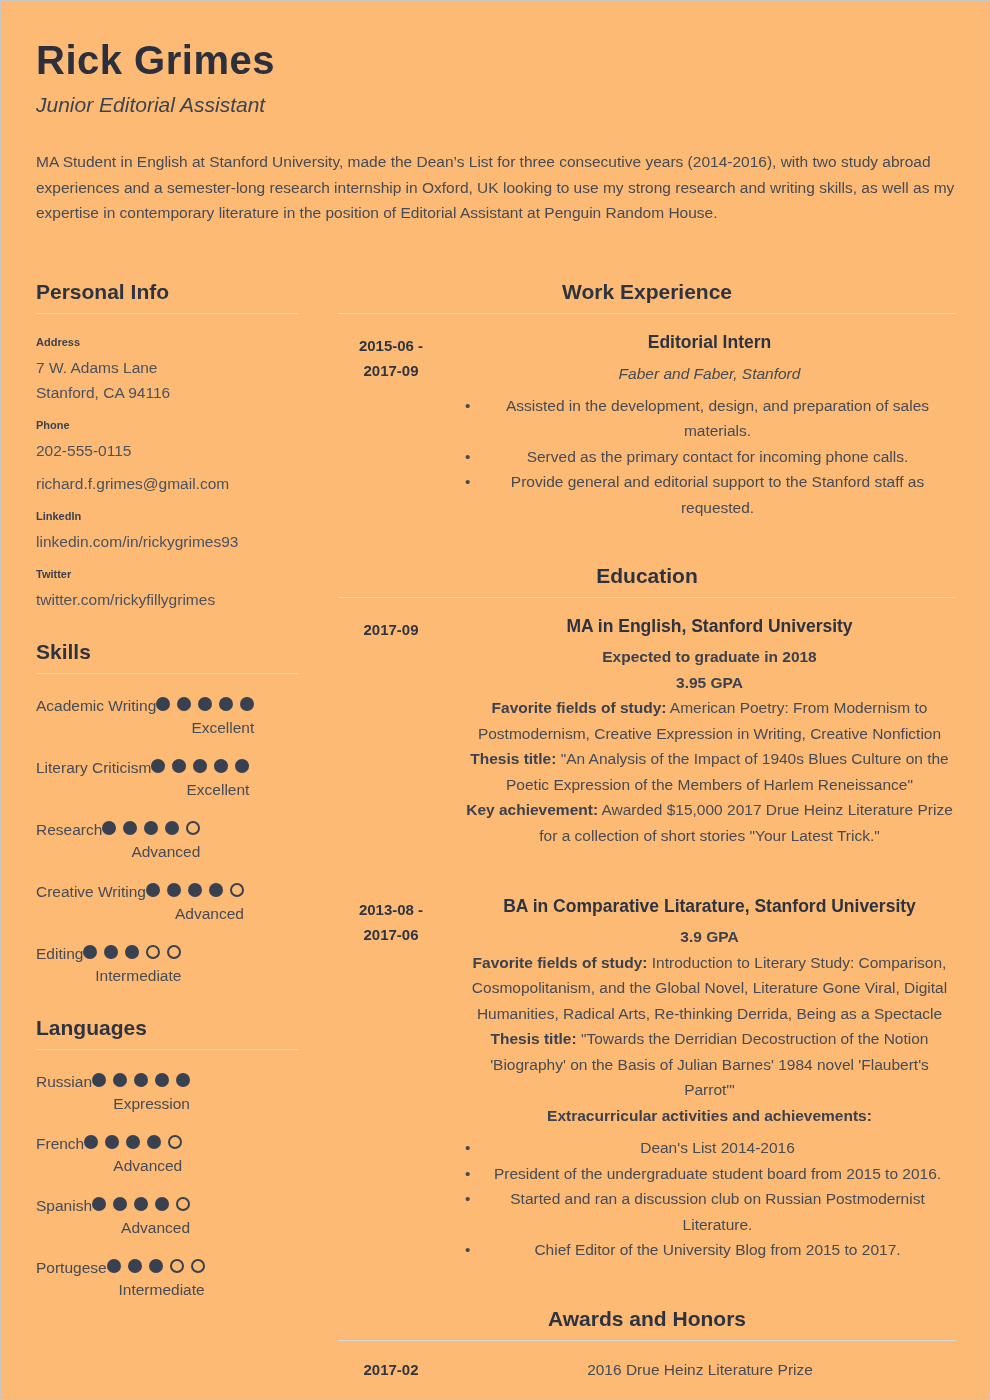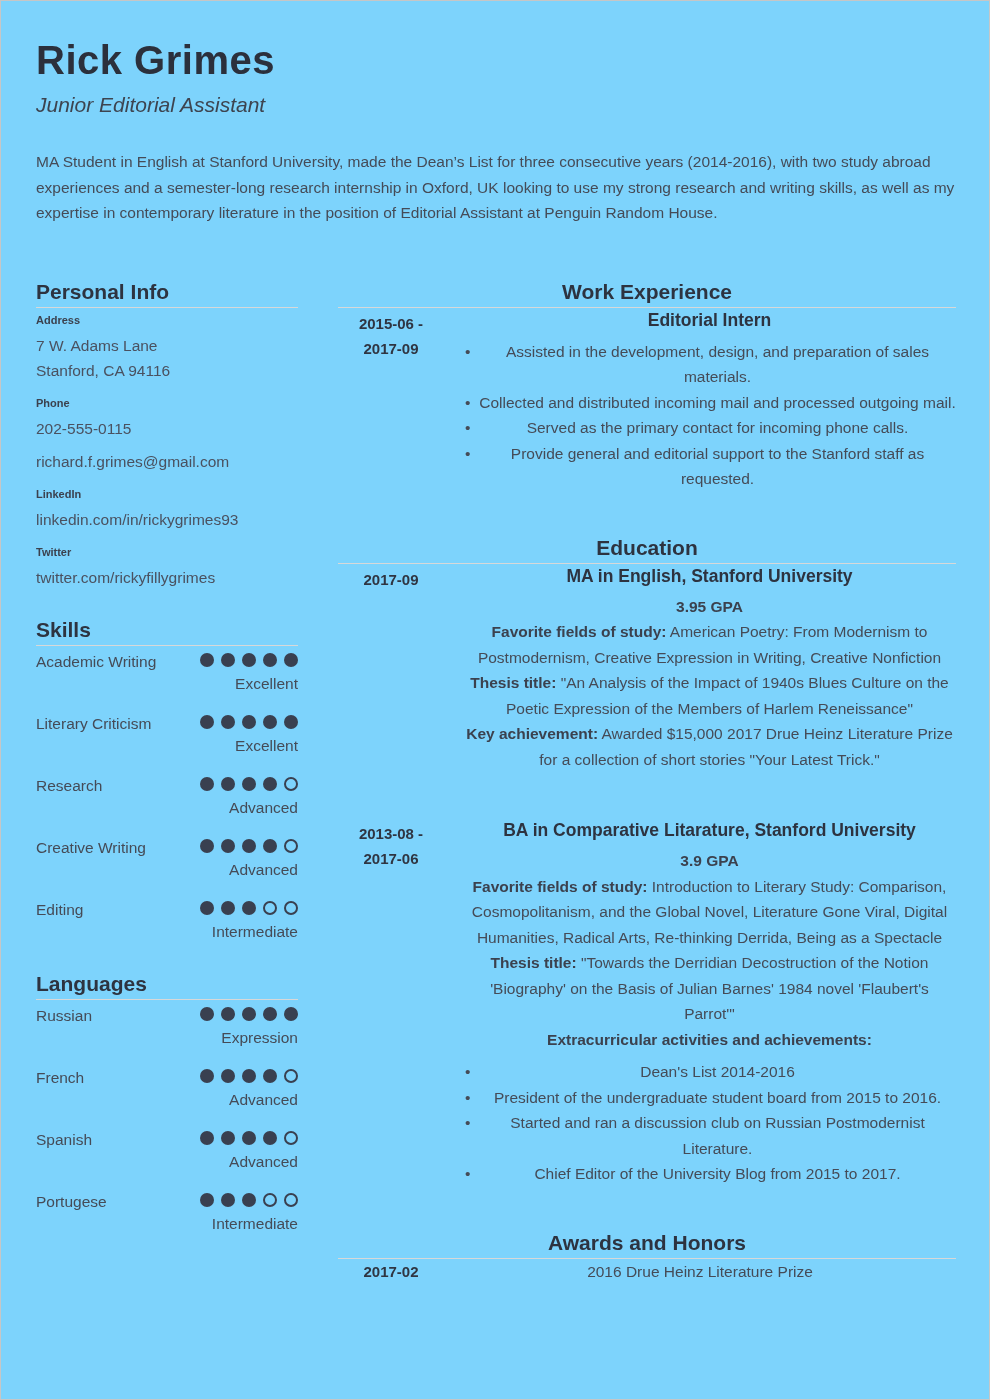--- a/index.html
+++ b/index.html
@@ -1,40 +1,40 @@
 <!DOCTYPE html>
 <html><head>
 <meta charset="utf-8">
 <style>
   * { margin:0; padding:0; box-sizing:border-box; }
   html,body { background:#ededed; }
   body { font-family:"Liberation Sans", sans-serif; }
   .page {
-    width:990px; height:1400px; margin:0 auto; background:#7dd3fc;
+    width:990px; height:1400px; margin:0 auto; background:#fdba74;
     border:1px solid #c6c6c6; overflow:hidden;
     padding:36px 33px 40px 35px; color:#454b57;
   }
   
   .name { font-size:40px; font-weight:bold; color:#2b303c; line-height:46px; letter-spacing:.5px; }
   .subtitle { font-size:21px; font-style:italic; color:#3d4450; margin-top:9px; line-height:26px; }
   .summary { margin-top:31px; font-size:15.5px; line-height:25.5px; color:#454b57; max-width:922px; }
   
   .columns { display:grid; grid-template-columns:262px 1fr; column-gap:40px; margin-top:54px; }
   .section-heading {
     font-size:21px; font-weight:bold; color:#2d3340; line-height:24px;
-    padding-bottom:3px; border-bottom:1px solid #d8d8d8; 
+    padding-bottom:9px; border-bottom:1px solid #d8d8d8; margin-bottom:16px;
   }
   .section { margin-bottom:28px; }
   .section-right { margin-bottom:44px;text-align:center; }
   
   .pi-group { margin-bottom:8px; }
   .pi-label { font-weight:bold; font-size:11px; color:#3b414e; line-height:25px; }
   .pi-line { font-size:15.5px; color:#4a5160; line-height:25px; }
   
-  .skill-row { display:flex; justify-content:space-between; margin-bottom:12px; }
+  .skill-row { display:flex; margin-bottom:12px; }
   .skill-name { font-size:15.5px; line-height:25px; color:#454b57; padding-top:3px; }
   .rating { text-align:right; }
   .dots { display:flex; gap:7px; justify-content:flex-end; padding-top:7px; }
   .dot { width:14px; height:14px; border-radius:50%; }
   .dot-filled { background:#394050; }
   .dot-empty { border:2px solid #394050; background:transparent; }
   .level { font-size:15.5px; line-height:25px; margin-top:4px; color:#454b57; }
   
   .entry { display:grid; grid-template-columns:106px 1fr; margin-bottom:46px;gap:19px; }
   .entry:last-child { margin-bottom:0; }
@@ -228,41 +228,42 @@
       <div class="section-right">
         <div class="section-heading">Work Experience</div>
         <div id="work-entries">
             <div class="entry">
               <div class="entry-dates">
                 <div>2015-06 -</div>
                 <div>2017-09</div>
               </div>
               <div class="entry-body">
                 <div class="entry-title">Editorial Intern</div>
+                <div class="entry-company">Faber and Faber, Stanford</div>
                 <ul class="bullets">
                   <li>Assisted in the development, design, and preparation of sales materials.</li>
-                  <li>Collected and distributed incoming mail and processed outgoing mail.</li>
                   <li>Served as the primary contact for incoming phone calls.</li>
                   <li>Provide general and editorial support to the Stanford staff as requested.</li>
                 </ul>
               </div>
             </div>
           </div>
       </div>
 
       <div class="section-right">
         <div class="section-heading">Education</div>
         <div id="education-entries">
             <div class="entry">
               <div class="entry-dates">
                 <div>2017-09</div>
               </div>
               <div class="entry-body">
                 <div class="entry-title">MA in English, Stanford University</div>
                 <div class="detail-lines">
+                  <div class="detail-line"><span class="lbl">Expected to graduate in 2018</span></div>
                   <div class="detail-line"><span class="lbl">3.95 GPA</span></div>
                   <div class="detail-line"><span class="lbl">Favorite fields of study:</span><span> American Poetry: From Modernism to Postmodernism, Creative Expression in Writing, Creative Nonfiction</span></div>
                   <div class="detail-line"><span class="lbl">Thesis title:</span><span> "An Analysis of the Impact of 1940s Blues Culture on the Poetic Expression of the Members of Harlem Reneissance"</span></div>
                   <div class="detail-line"><span class="lbl">Key achievement:</span><span> Awarded $15,000 2017 Drue Heinz Literature Prize for a collection of short stories "Your Latest Trick."</span></div>
                 </div>
               </div>
             </div>
             <div class="entry">
               <div class="entry-dates">
                 <div>2013-08 -</div>

